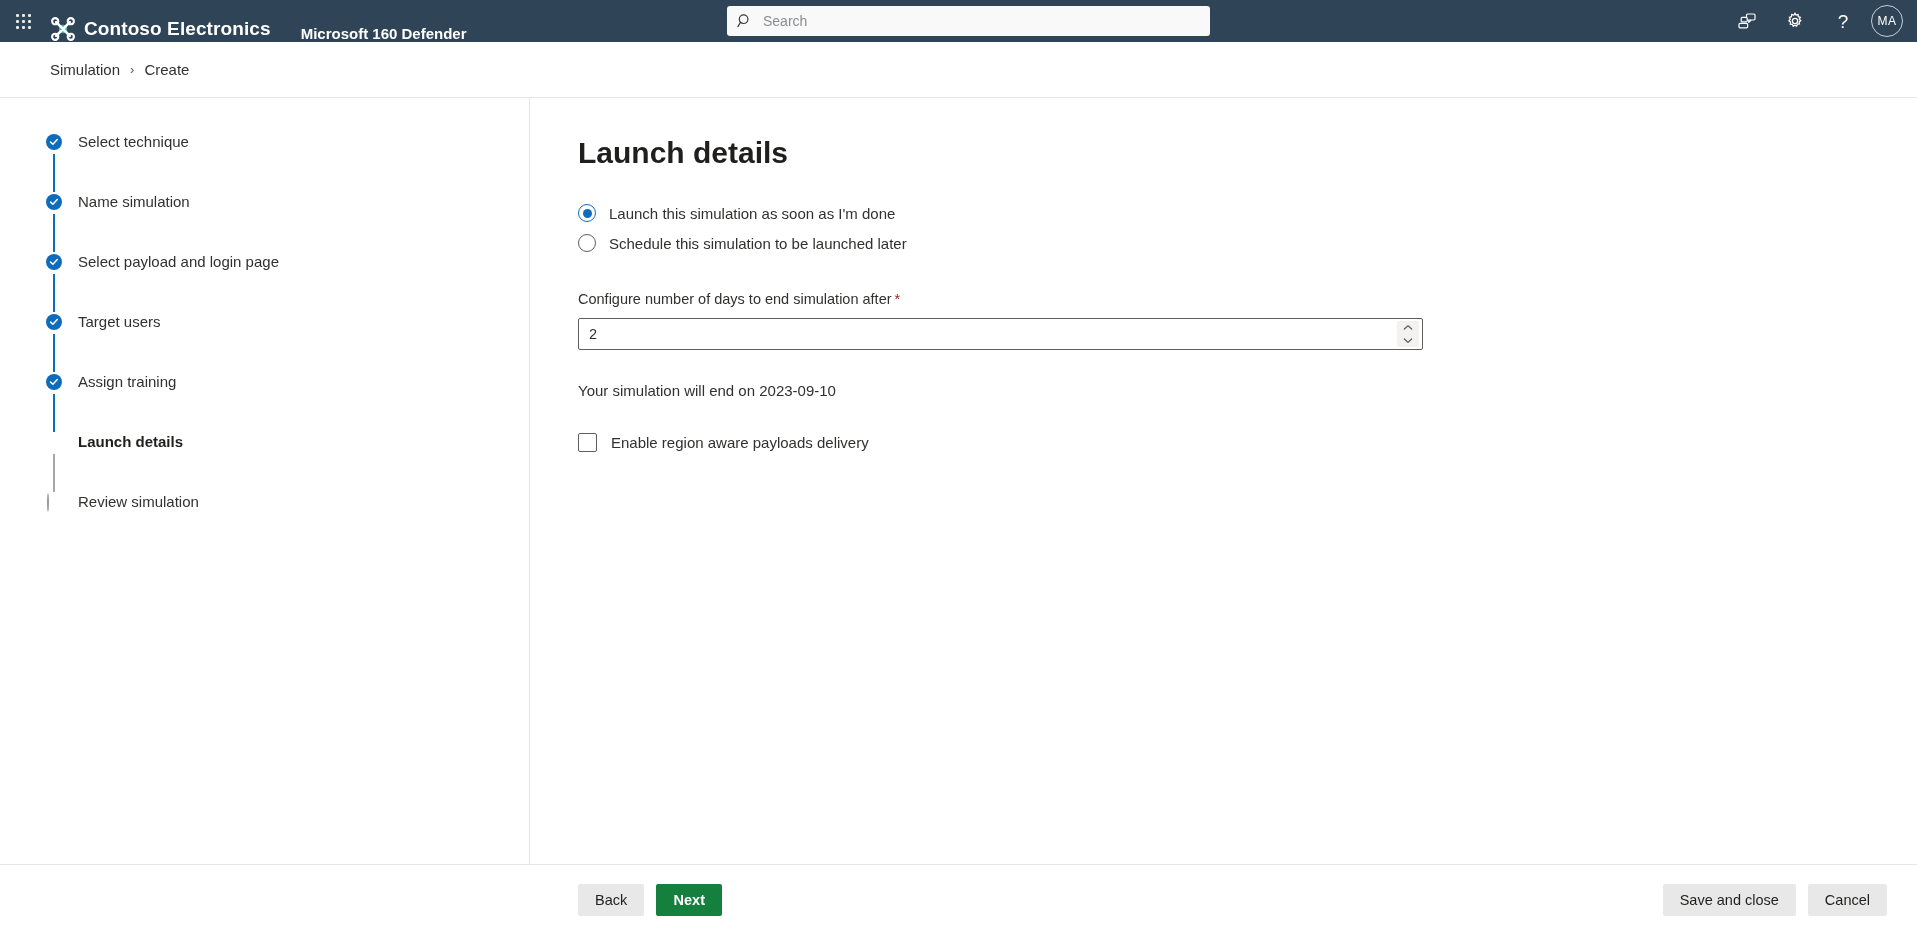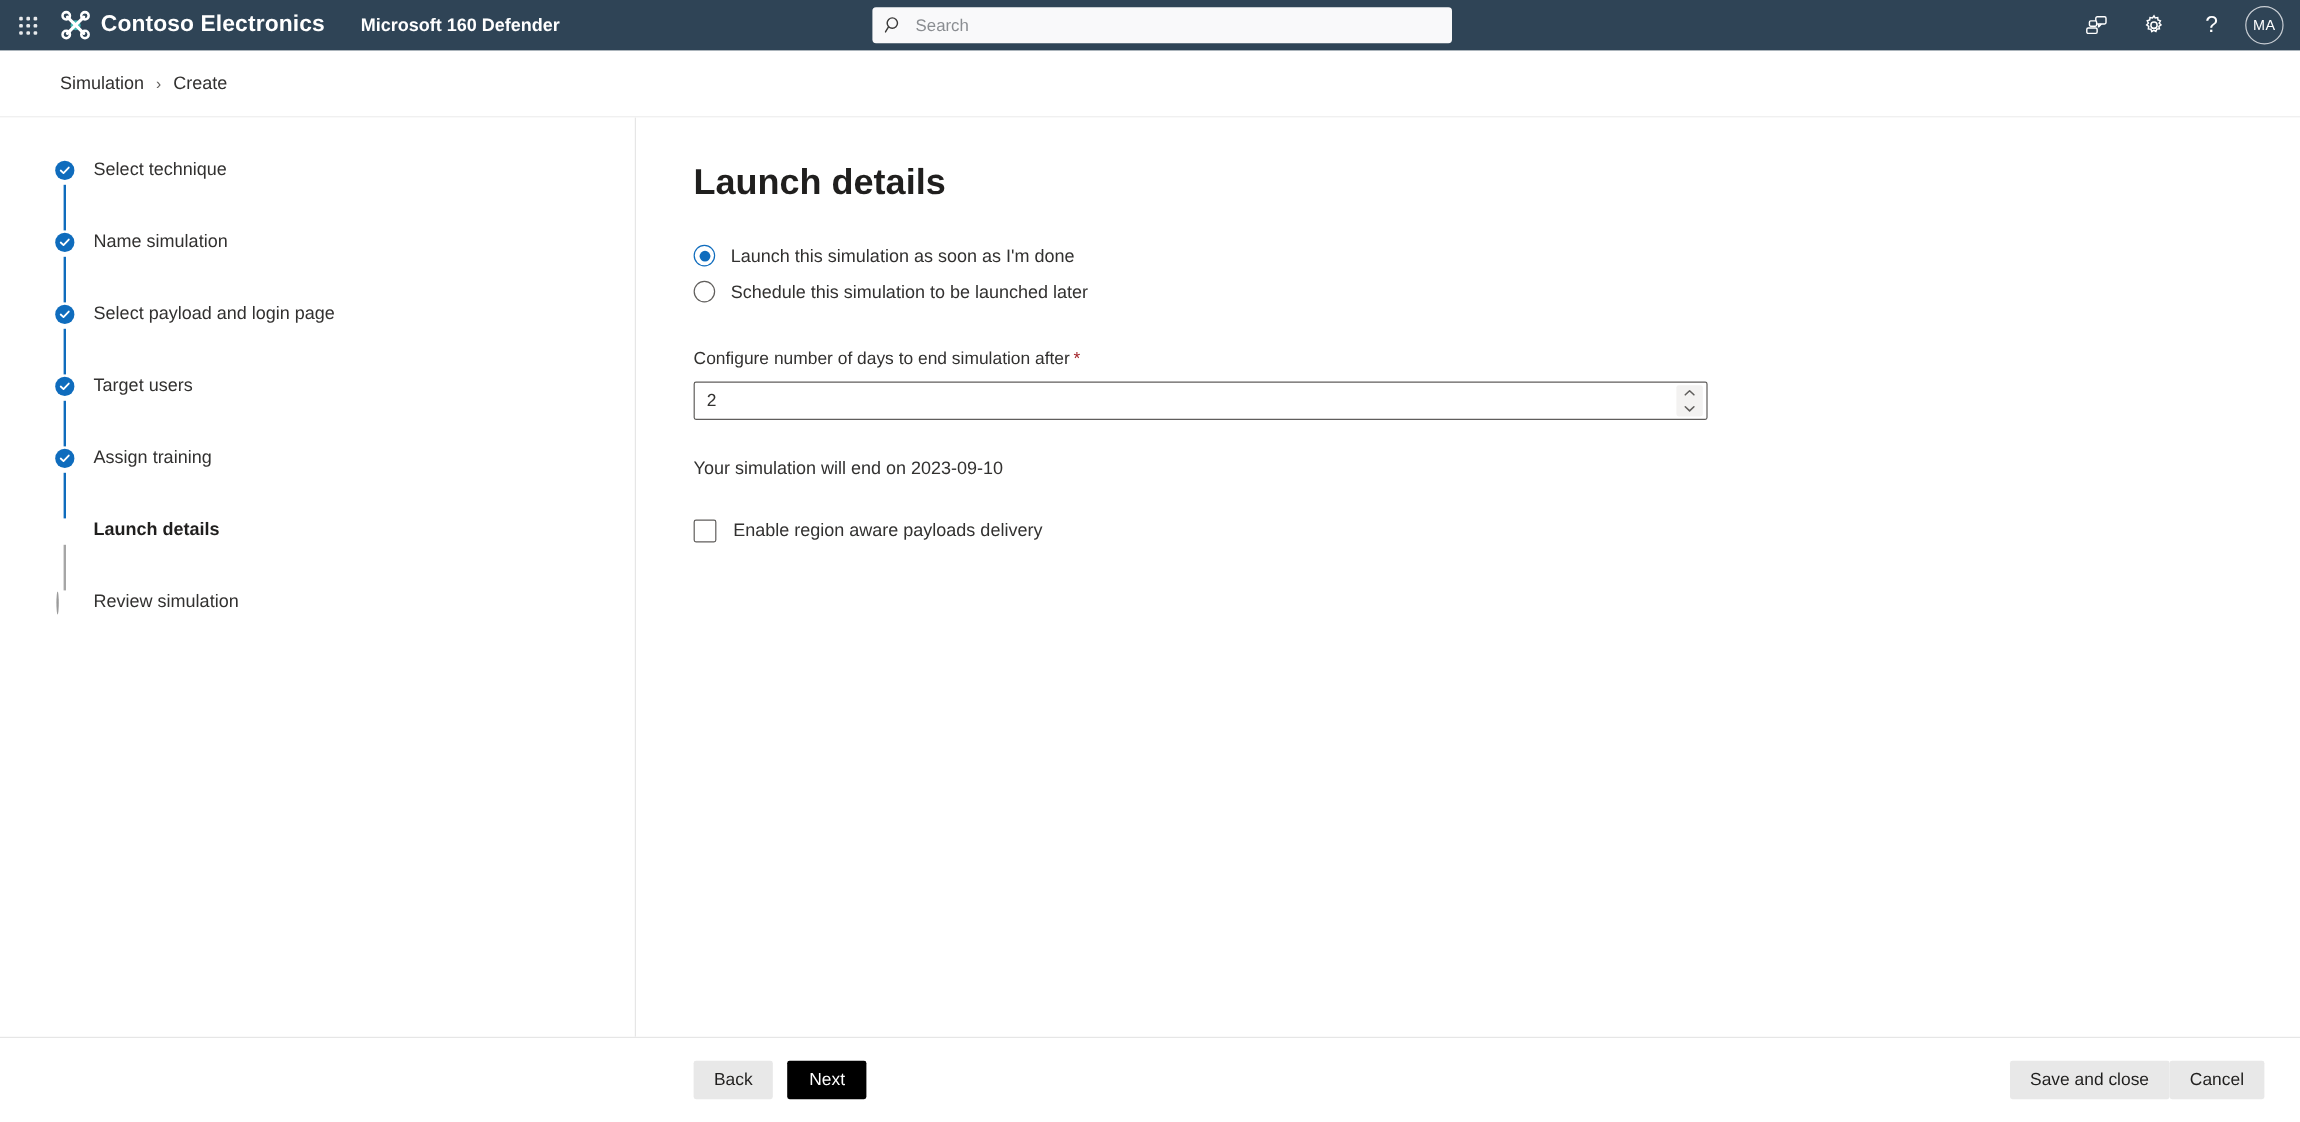--- a/index.html
+++ b/index.html
@@ -9,21 +9,21 @@
     background: #ffffff;
     font-family: "Liberation Sans", sans-serif;
     overflow: hidden;
   }
 
   
   .suite-bar {
     height: 42px;
     background: #2f4456;
     display: flex;
-    align-items: center;
+    align-items: flex-end;
     position: relative;
     color: #ffffff;
   }
   .waffle {
     width: 46px; height: 42px;
     display: flex; align-items: center; justify-content: center;
     cursor: pointer;
   }
   .waffle-grid {
     display: grid;
@@ -311,39 +311,40 @@
     position: relative;
   }
   .footer-left {
     position: absolute;
     left: 578px;
     display: flex; gap: 12px;
   }
   .footer-right {
     position: absolute;
     right: 30px;
-    display: flex; gap: 0;
+    display: flex; gap: 12px;
   }
   .btn {
     min-width: 66px;
     height: 32px;
     padding: 0 17px;
     border: none;
     border-radius: 2px;
     font-family: "Liberation Sans", sans-serif;
     font-size: 14.5px;
     cursor: pointer;
     background: #e8e8e8;
     color: #201f1e;
     line-height: 32px;
     text-align: center;
   }
   .btn.primary {
-    background: #000000;
+    background: #15803d;
     color: #ffffff;
+    font-weight: bold;
   }
 </style>
 </head>
 <body>
 
 <div class="suite-bar">
 
   <div class="waffle">
     <div class="waffle-grid">
       <i></i>

